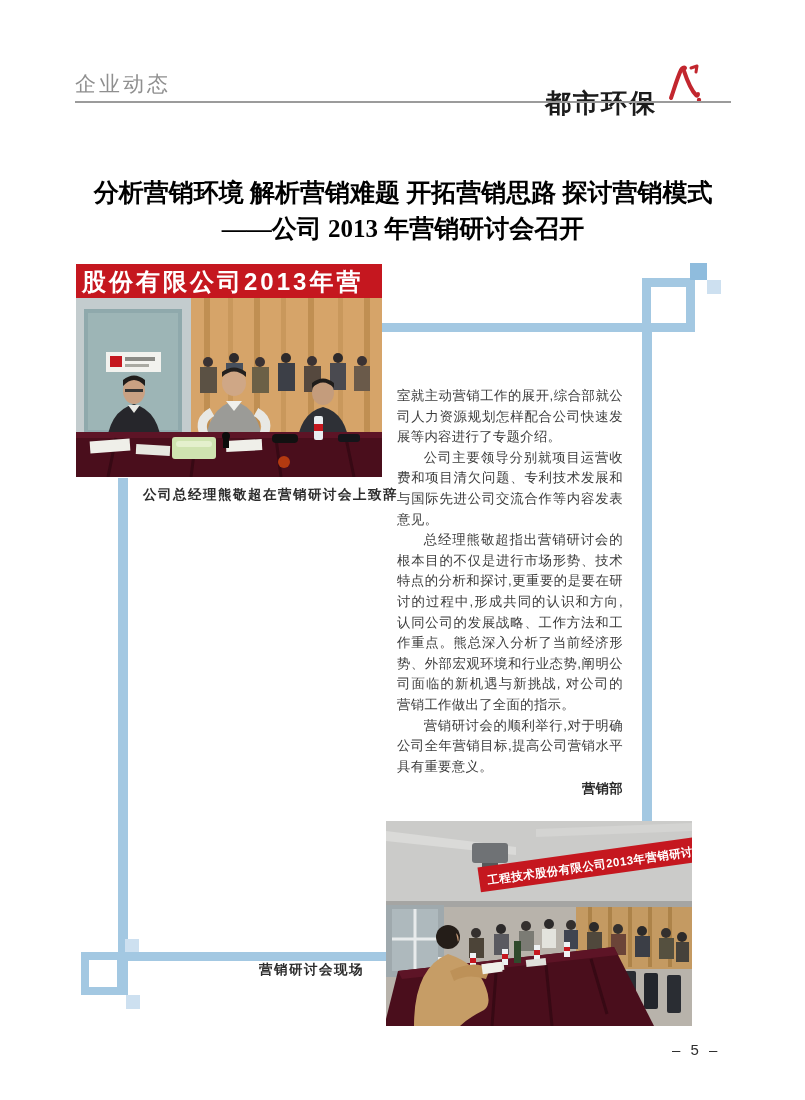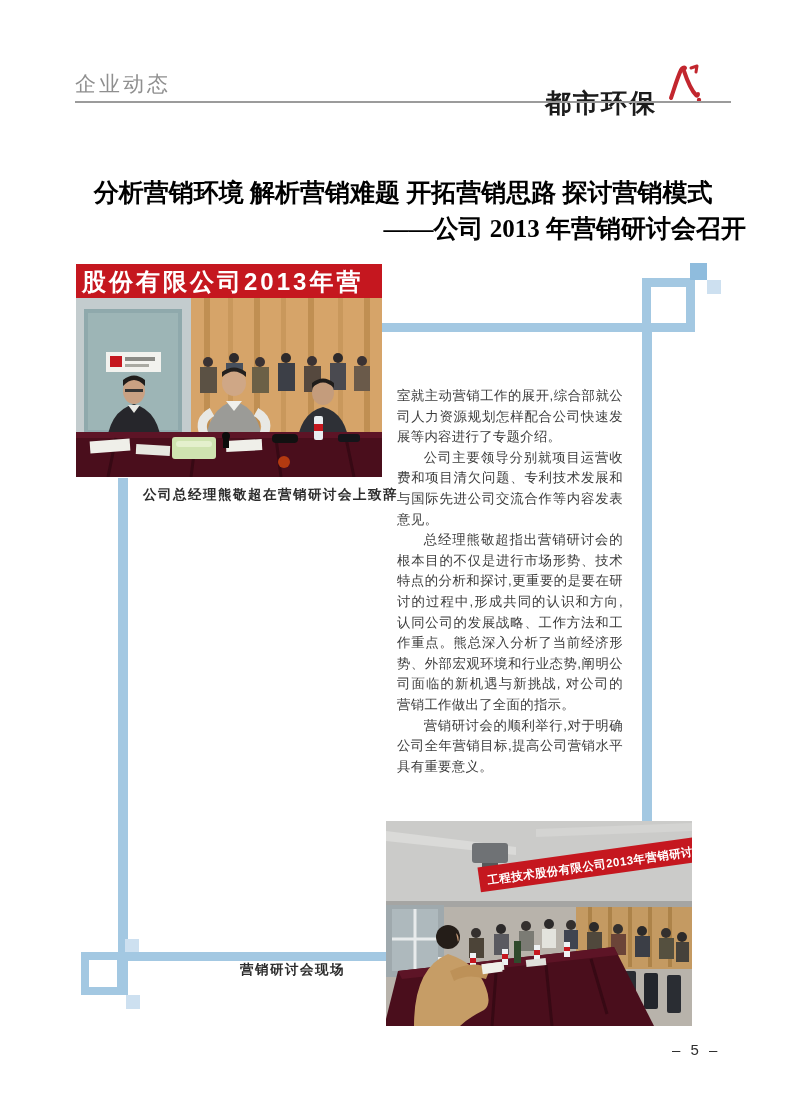--- a/index.html
+++ b/index.html
@@ -10,28 +10,28 @@
   }
   
   .hdr-section{position:absolute; left:75px; top:70px; font-size:21px; color:#8f8f8f; letter-spacing:3px;}
   .hdr-brand{position:absolute; left:545px; top:86px; font-size:26px; font-weight:bold; color:#1c1c1c; letter-spacing:2px;}
   .hdr-mark{position:absolute; left:661px; top:64px; width:42px; height:40px;}
   .hdr-rule{position:absolute; left:75px; top:101px; width:656px; height:2px; background:#9b9b9b;}
   
   .title{position:absolute; left:60px; top:176px; width:686px; text-align:center;
          font-family:"Liberation Serif", serif; font-weight:bold; color:#000;}
   .title .t1{font-size:25px; line-height:34px;}
-  .title .t2{font-size:25px; line-height:34px; margin-top:2px;text-align:right;}
+  .title .t2{font-size:25px; line-height:34px; margin-top:2px;}
   
   .photo{position:absolute; overflow:hidden; background:#d946ef;}
   .photo1{left:76px; top:264px; width:306px; height:213px;}
   .photo2{left:386px; top:821px; width:306px; height:205px;}
   .caption{position:absolute; font-size:13.5px; font-weight:bold; color:#2c2c2c; letter-spacing:1.5px;}
   .cap1{left:143px; top:486px;}
-  .cap2{left:240px; top:961px; width:143px; text-align:left;}
+  .cap2{left:240px; top:961px; width:143px; text-align:center;}
   
   .col{position:absolute; font-size:13.4px; line-height:20.6px; color:#3c3c3c;
        text-align:justify; letter-spacing:0.3px;}
   .col-left{left:140px; top:524px; width:238px;}
   .col-right{left:397px; top:386px; width:226px;}
   .col p{margin:0; padding:0;}
   .col p.ind{text-indent:2em;}
   .sig{font-weight:bold; text-align:right; padding-right:14px; margin-top:2px !important; color:#2c2c2c;}
   
   .pagenum{position:absolute; left:672px; top:1041px; font-size:15px; color:#2f2f2f; letter-spacing:3px;}
@@ -153,20 +153,21 @@
   </div>
   <div class="caption cap1">公司总经理熊敬超在营销研讨会上致辞</div>
 
   <div class="col col-left">
   </div>
   <div class="col col-right">
     <p>室就主动营销工作的展开,综合部就公司人力资源规划怎样配合公司快速发展等内容进行了专题介绍。</p>
     <p class="ind">公司主要领导分别就项目运营收费和项目清欠问题、专利技术发展和与国际先进公司交流合作等内容发表意见。</p>
     <p class="ind">总经理熊敬超指出营销研讨会的根本目的不仅是进行市场形势、技术特点的分析和探讨,更重要的是要在研讨的过程中,形成共同的认识和方向,认同公司的发展战略、工作方法和工作重点。熊总深入分析了当前经济形势、外部宏观环境和行业态势,阐明公司面临的新机遇与新挑战, 对公司的营销工作做出了全面的指示。</p>
     <p class="ind">营销研讨会的顺利举行,对于明确公司全年营销目标,提高公司营销水平具有重要意义。</p>
+    <p class="sig">营销部</p>
   </div>
 
   <div class="deco blue vbar-left"></div>
   <div class="deco blue-light lsq-b1"></div>
   <div class="deco blue-light lsq-b2"></div>
   <div class="deco blue hbar-bottom"></div>
   <div class="deco sq-outline-bottom"></div>
 
   <div class="deco blue-light lsq-t"></div>
   <div class="deco hbar-top blue"></div>

